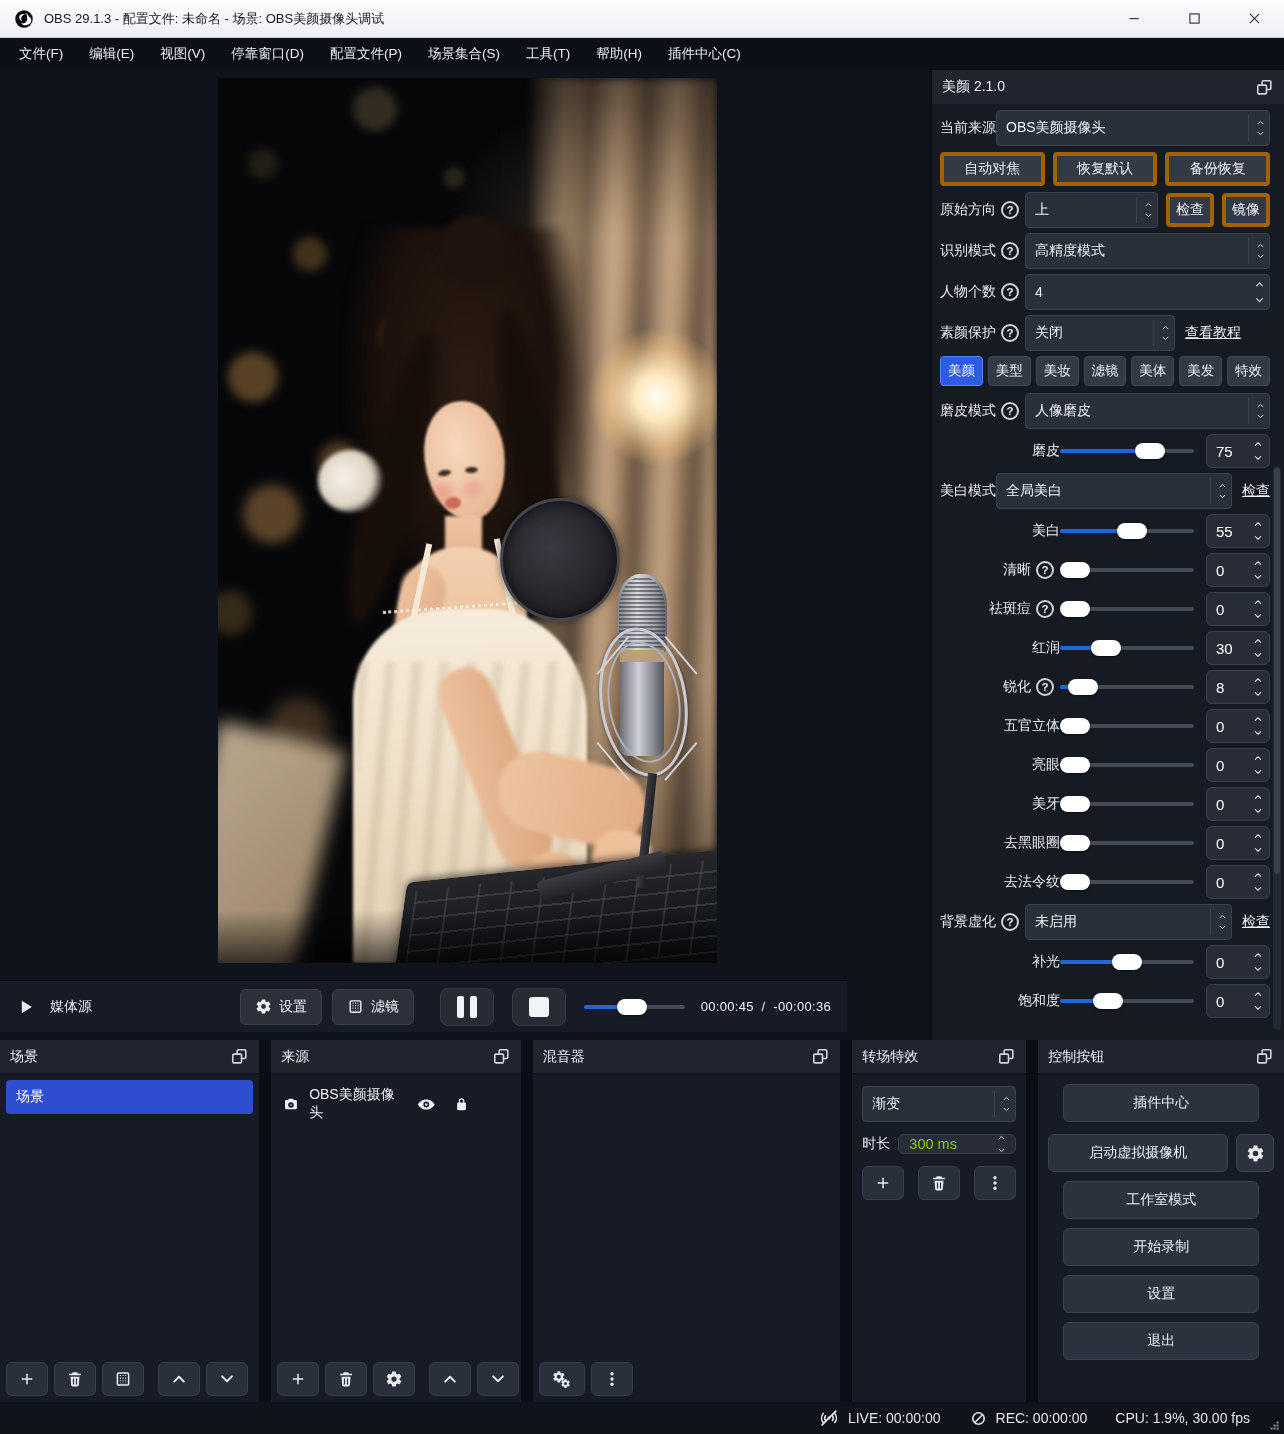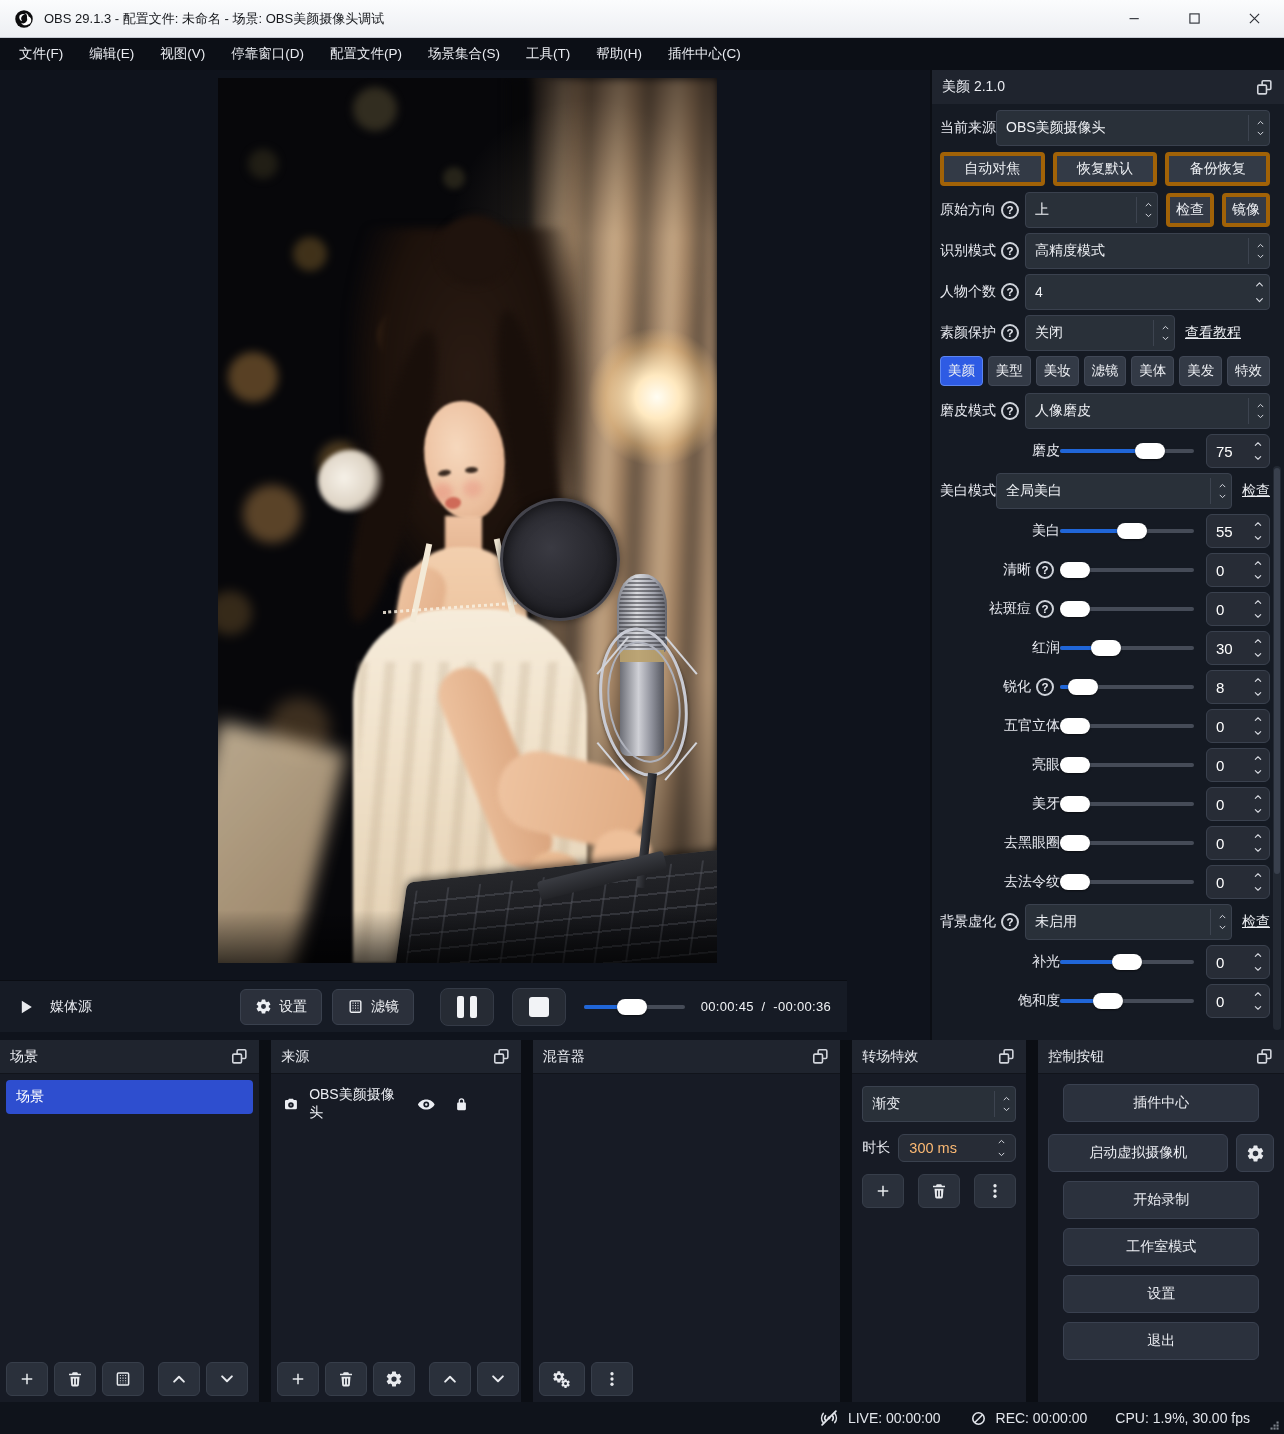--- a/index.html
+++ b/index.html
@@ -67,21 +67,21 @@
 .scene-item{height:34px;margin:6px;border-radius:4px;display:flex;align-items:center;padding-left:10px;font-size:14px;color:#fff}
 .scene-item.selected{background:#2e4ecf}
 .source-item{display:flex;align-items:center;margin:12px 12px 0;gap:10px;font-size:14px;color:#eceef3}
 .source-item .sp{flex:1}
 .dock-toolbar{position:absolute;left:6px;bottom:6px;display:flex;gap:6px}
 .tbtn{width:42px;height:34px;background:#2a303b;border:1px solid #373e4a;border-radius:6px;display:flex;align-items:center;justify-content:center;color:#e8eaee}
 .tbtn.gapL{margin-left:8px}
 .trans-body{padding:12px 10px 0}
 .trans-row{display:flex;align-items:center;margin-bottom:12px}
 .trans-row .lbl{margin-right:8px}
-.spin-wide{flex:1;height:28px;background:#272c36;border:1px solid #3a414e;border-radius:6px;display:flex;align-items:center;padding:0 8px 0 10px;color:#fdba74;font-size:14.5px}
+.spin-wide{flex:1;height:20px;background:#272c36;border:1px solid #3a414e;border-radius:6px;display:flex;align-items:center;padding:0 8px 0 10px;color:#84cc16;font-size:14.5px}
 .spin-wide .arrows{margin-left:auto;display:flex;flex-direction:column;gap:4px;color:#d6d9e0}
 .trans-btns{display:flex;justify-content:center;gap:14px}
 .cbtns{padding-top:10px}
 .cbtn{height:38px;background:#2b313d;border:1px solid #3a4150;border-radius:6px;color:#eceef3;font-size:14px;display:flex;align-items:center;justify-content:center;margin:0 25px 9px}
 .vcam-row{display:flex;gap:8px;margin:12px 10px 9px}
 .vcam-row .cbtn{flex:1;margin:0}
 .sqbtn{width:38px;min-width:38px;height:38px;background:#2b313d;border:1px solid #3a4150;border-radius:6px;display:flex;align-items:center;justify-content:center;color:#e8eaee}
 
 .statusbar{height:32px;background:#0f131b;display:flex;align-items:center;justify-content:flex-end;gap:28px;padding-right:34px;position:relative}
 .sb-item{display:flex;align-items:center;gap:8px;font-size:14px;color:#e2e5eb}
@@ -907,22 +907,22 @@
     <div class="cbtns" id="control-buttons">
         <div class="cbtn">插件中心</div>
         <div class="vcam-row">
           <div class="cbtn">启动虚拟摄像机</div>
     <div class="sqbtn">
             <svg class="ic" width="19" height="19" viewBox="0 0 24 24">
               <use href="#i-gear"></use>
             </svg>
           </div>
         </div>
+        <div class="cbtn">工作室模式</div>
         <div class="cbtn">开始录制</div>
-        <div class="cbtn">工作室模式</div>
         <div class="cbtn">设置</div>
         <div class="cbtn">退出</div>
       </div>
   </div>
 </div>
 
 <div class="statusbar">
   <span class="sb-item">
       <svg class="ic" width="22" height="22" viewBox="0 0 24 24">
         <use href="#i-live"></use>

